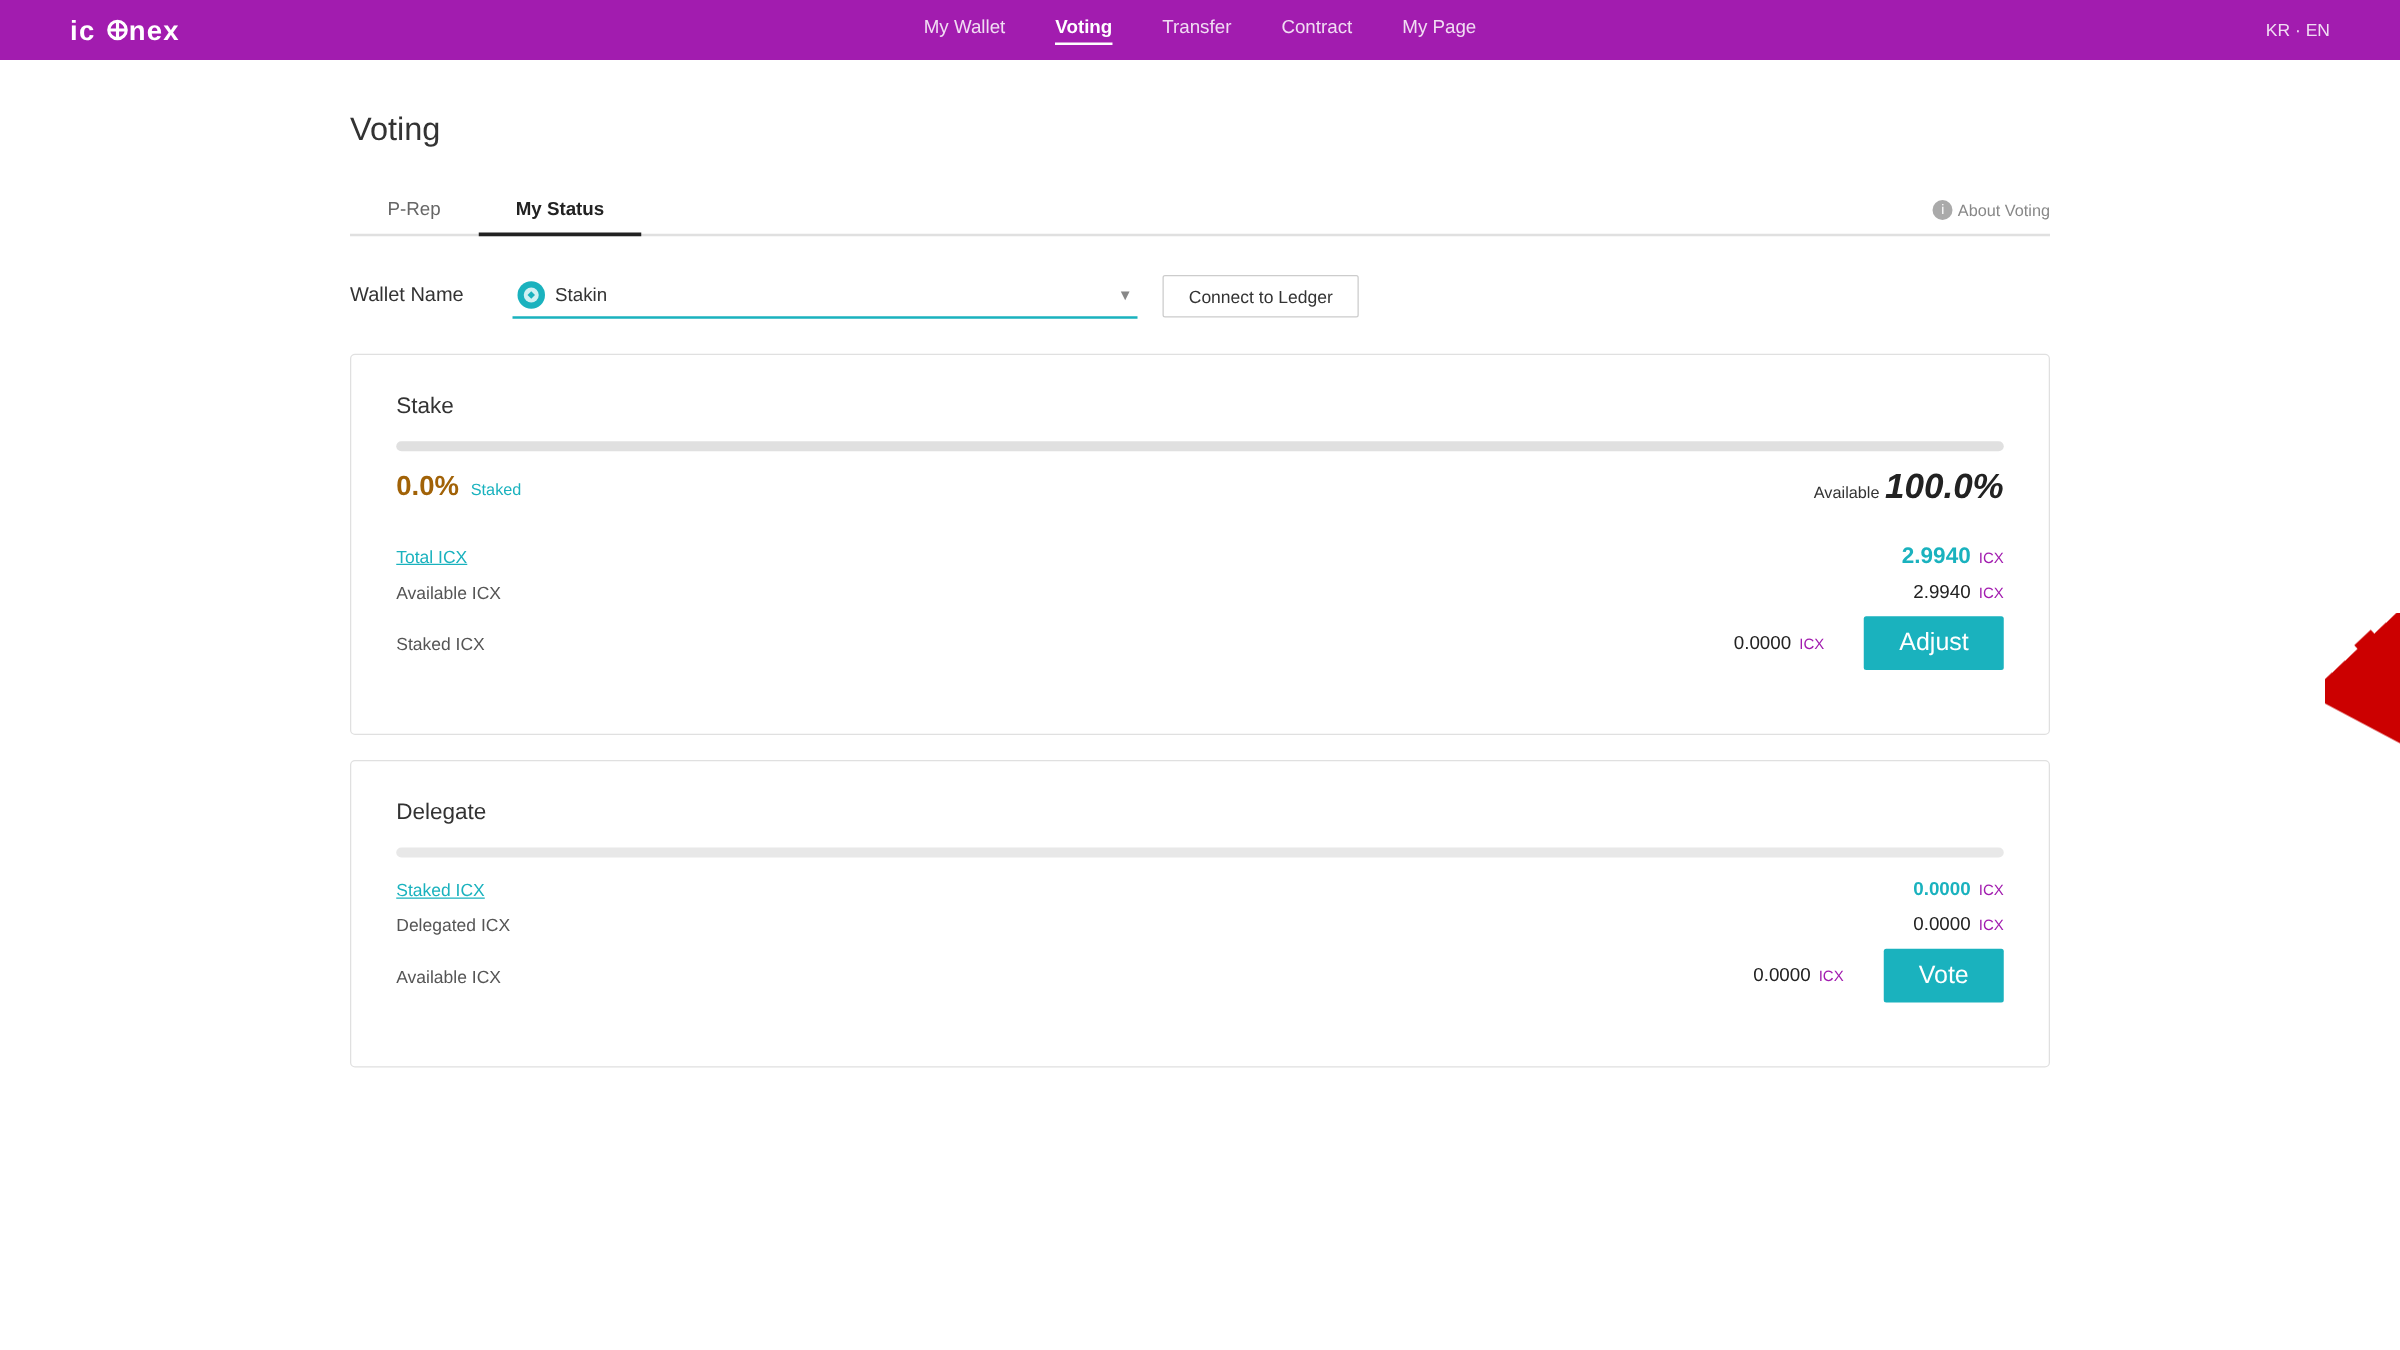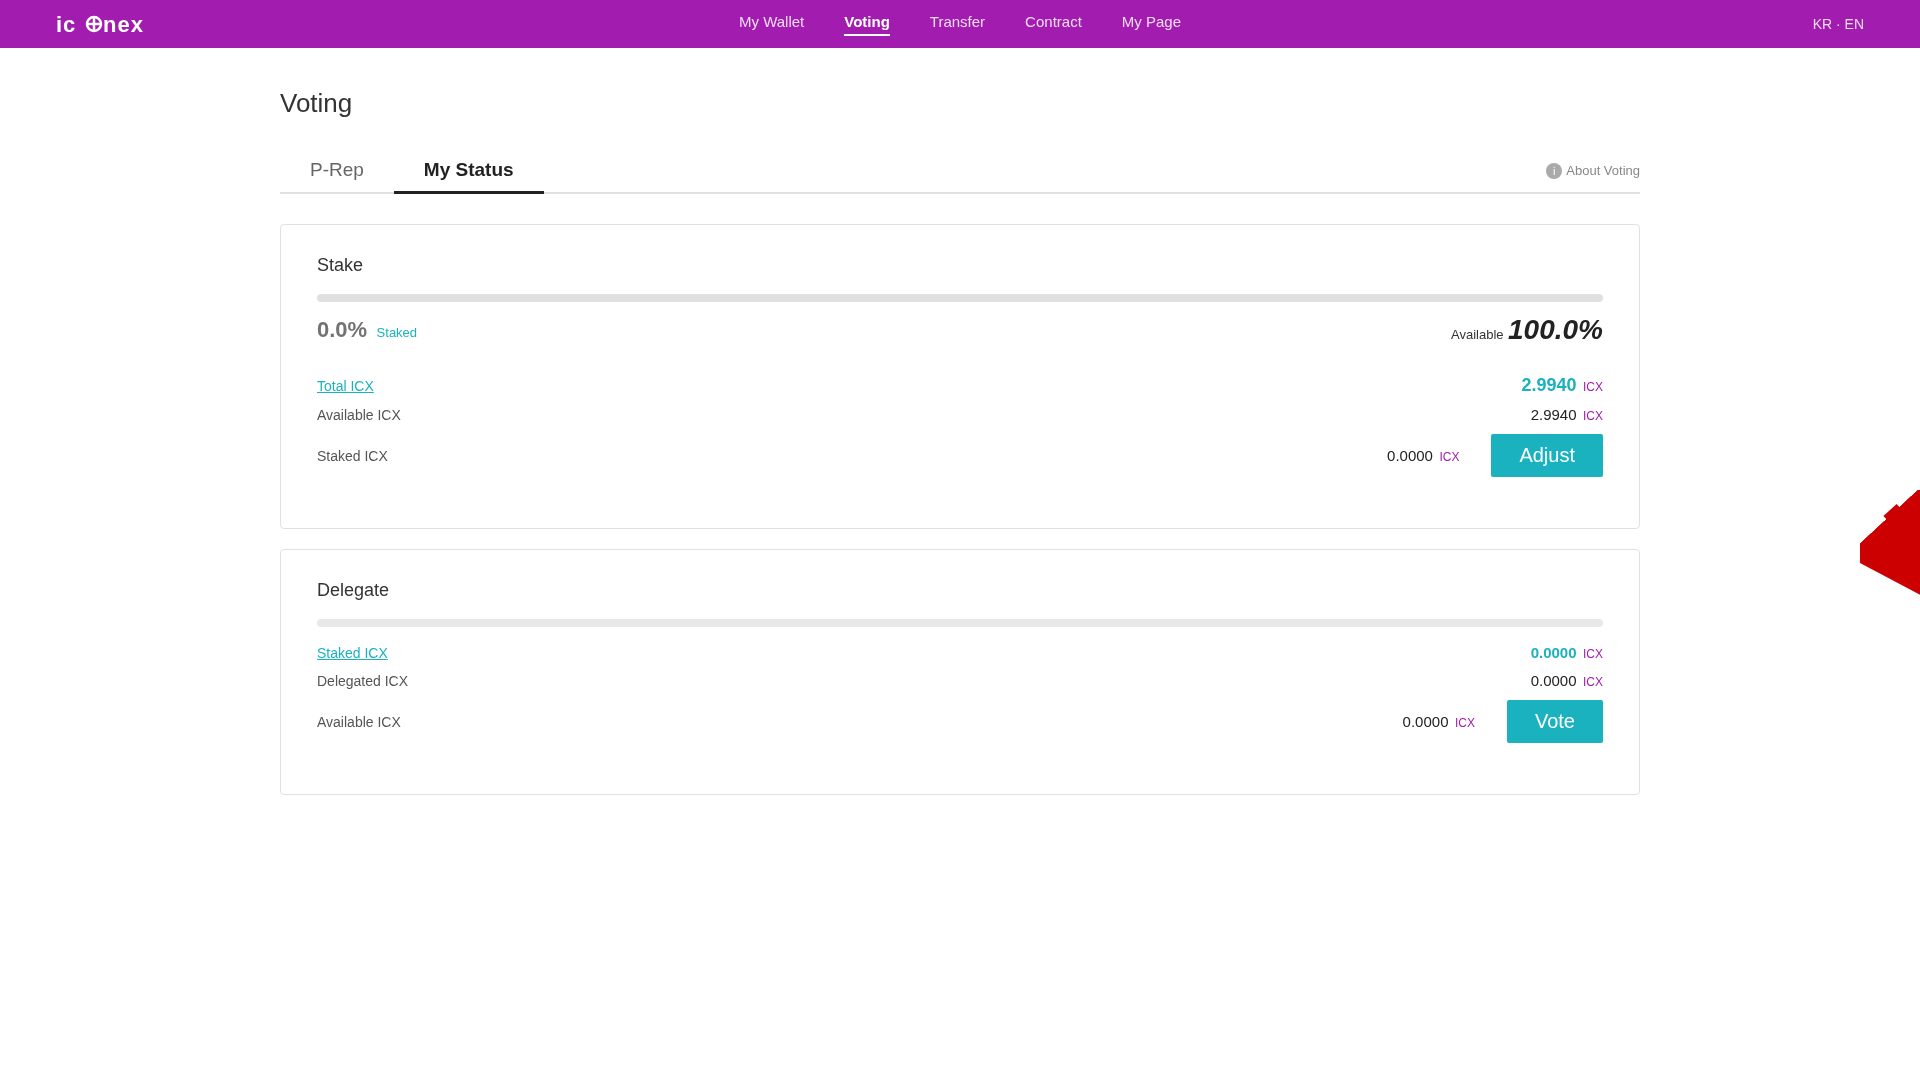--- a/index.html
+++ b/index.html
@@ -62,21 +62,21 @@
 
     
     .tabs {
       display: flex;
       border-bottom: 2px solid #e0e0e0;
       margin-bottom: 30px;
       position: relative;
     }
     .tab {
       padding: 10px 30px;
-      font-size: 19px;
+      font-size: 15px;
       color: #666;
       cursor: pointer;
       text-decoration: none;
     }
     .tab.active {
       color: #222;
       font-weight: bold;
       border-bottom: 3px solid #222;
       margin-bottom: -2px;
     }
@@ -183,21 +183,21 @@
       border-radius: 4px;
     }
 
     .stake-percent-row {
       display: flex;
       align-items: center;
       justify-content: space-between;
       margin-bottom: 24px;
     }
     .staked-pct {
-      color: #737373;
+      color: #a16207;
       font-size: 22px;
       font-weight: bold;
     }
     .staked-label {
       color: #1ab2be;
       font-size: 13px;
       margin-left: 5px;
     }
     .available-pct {
       color: #333;
@@ -337,20 +337,34 @@
 
   <div class="tabs">
     <a class="tab">P-Rep</a>
     <a class="tab active">My Status</a>
     <div class="about-voting">
       <span class="info-icon">i</span>
       <span>About Voting</span>
     </div>
   </div>
 
+  <div class="wallet-name-row">
+    <div class="wallet-name-label">Wallet Name</div>
+    <div class="wallet-select-wrapper">
+      <div class="wallet-icon">
+        <svg viewBox="0 0 14 14">
+            <circle cx="7" cy="7" r="6" fill="white" opacity="0.8"></circle>
+            <path d="M4 7 L7 4 L10 7 L7 10 Z" fill="#1ab2be"></path>
+          </svg>
+      </div>
+      <span class="wallet-select-text">Stakin</span>
+      <span class="wallet-select-chevron">▼</span>
+    </div>
+    <button class="connect-ledger-btn">Connect to Ledger</button>
+  </div>
 
   <div class="card">
     <div class="card-title">Stake</div>
     <div class="progress-bar-track">
       <div class="progress-bar-fill" style="width: 0%;"></div>
     </div>
     <div class="stake-percent-row">
       <div>
         <span class="staked-pct">0.0%</span>
         <span class="staked-label">Staked</span>

